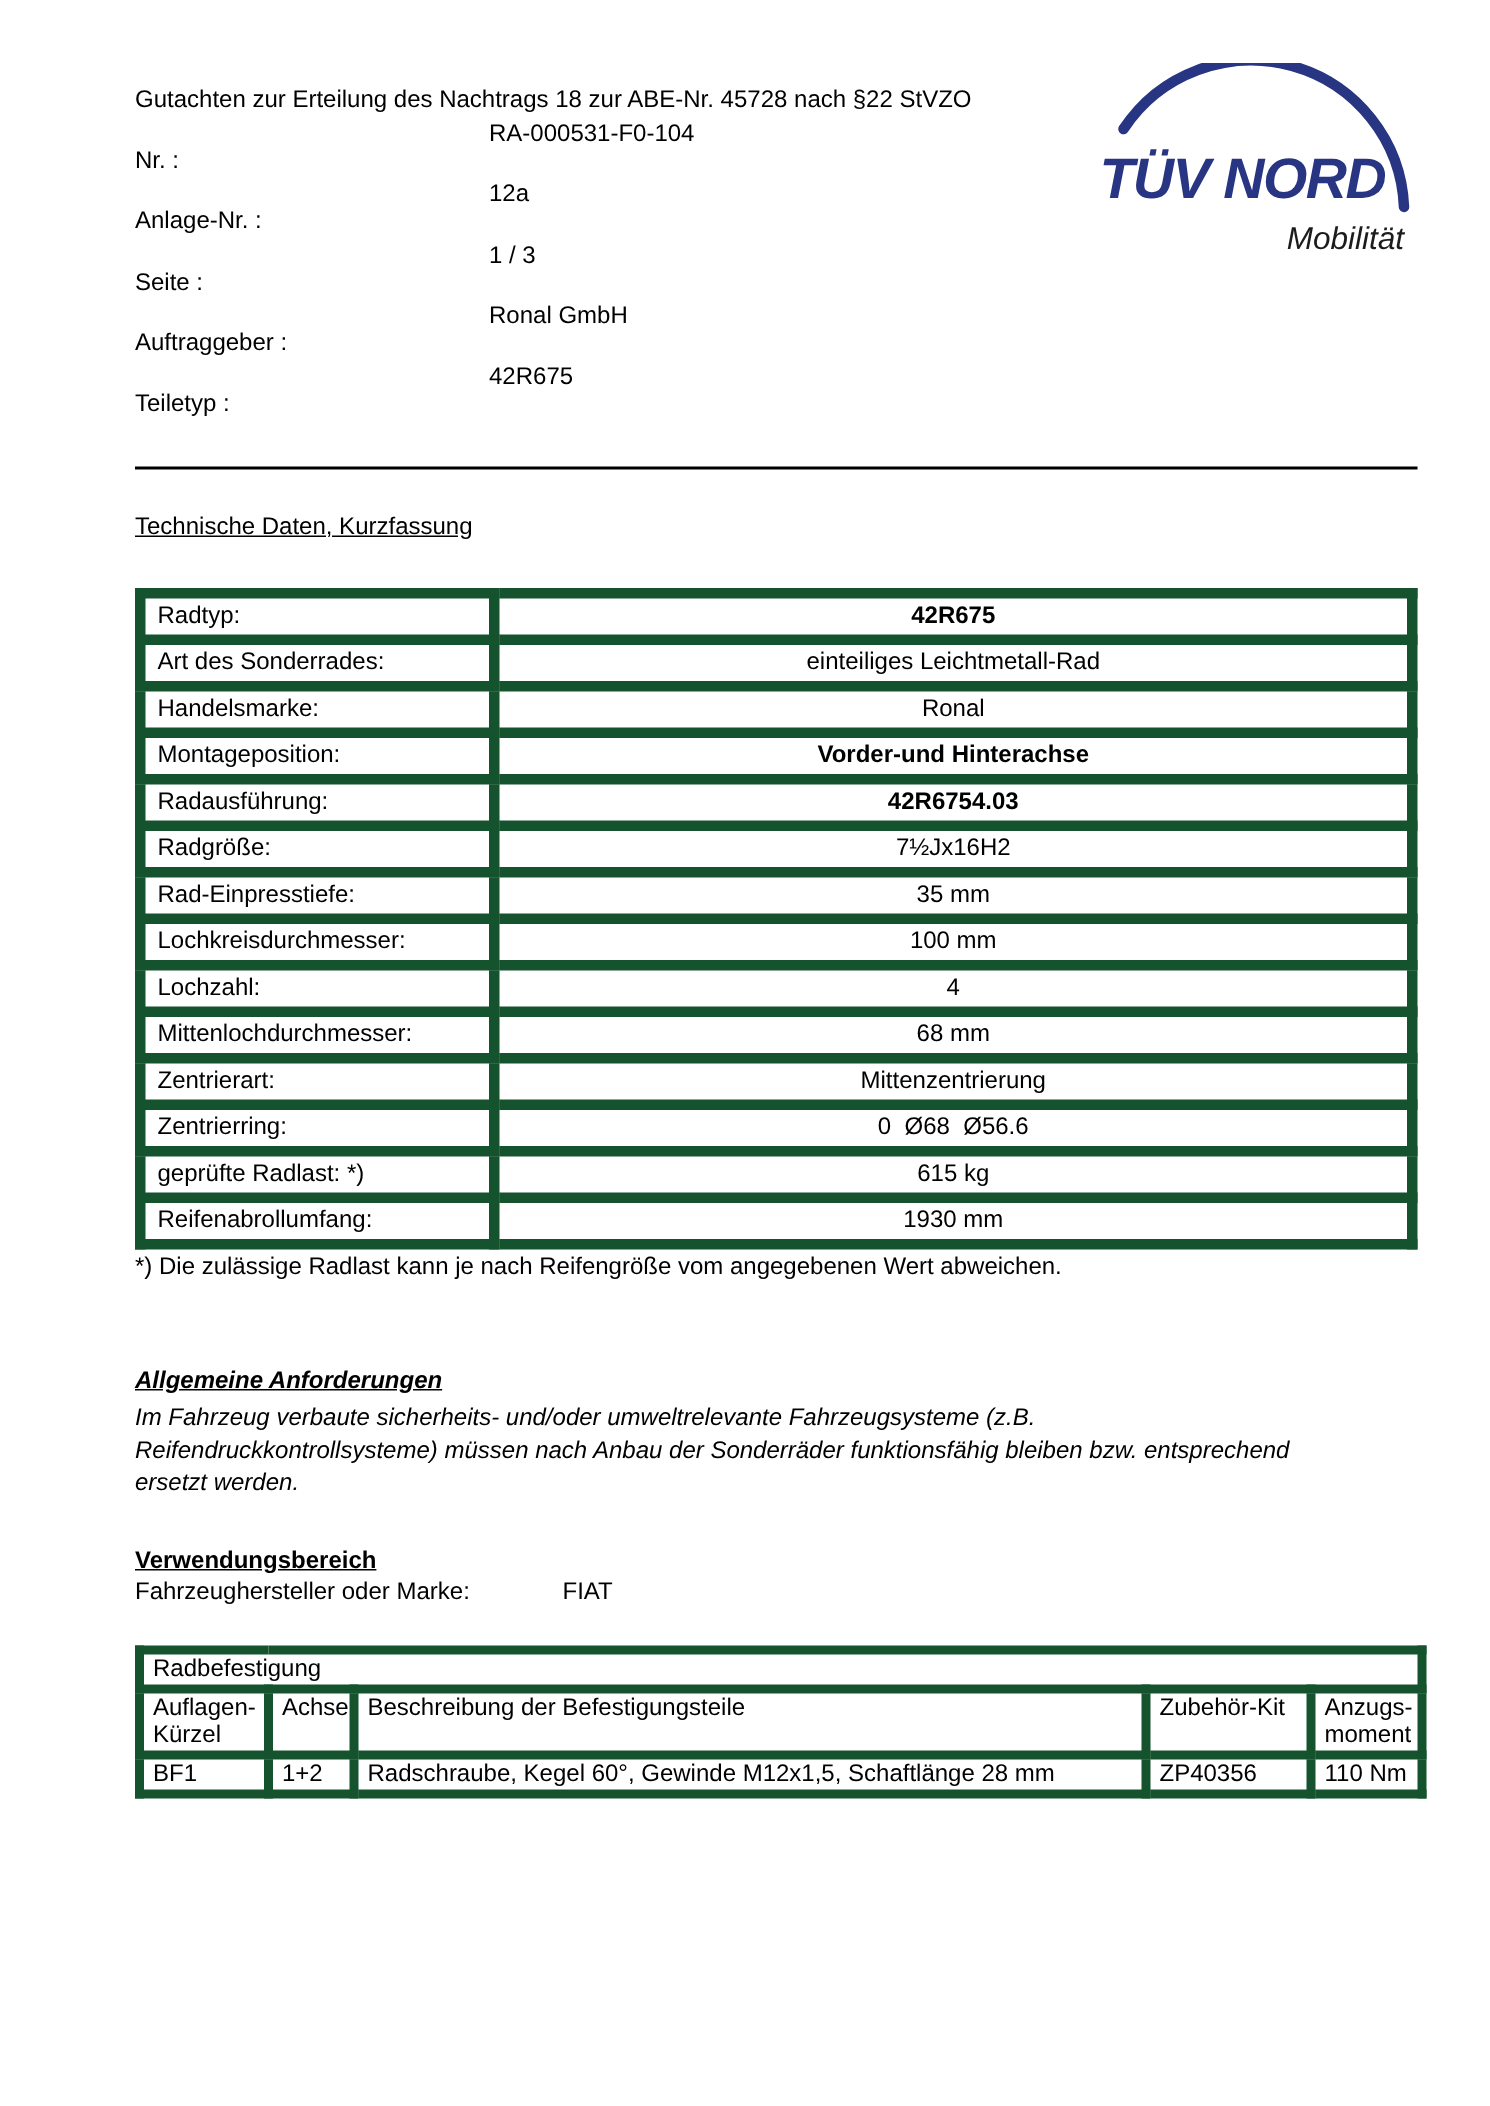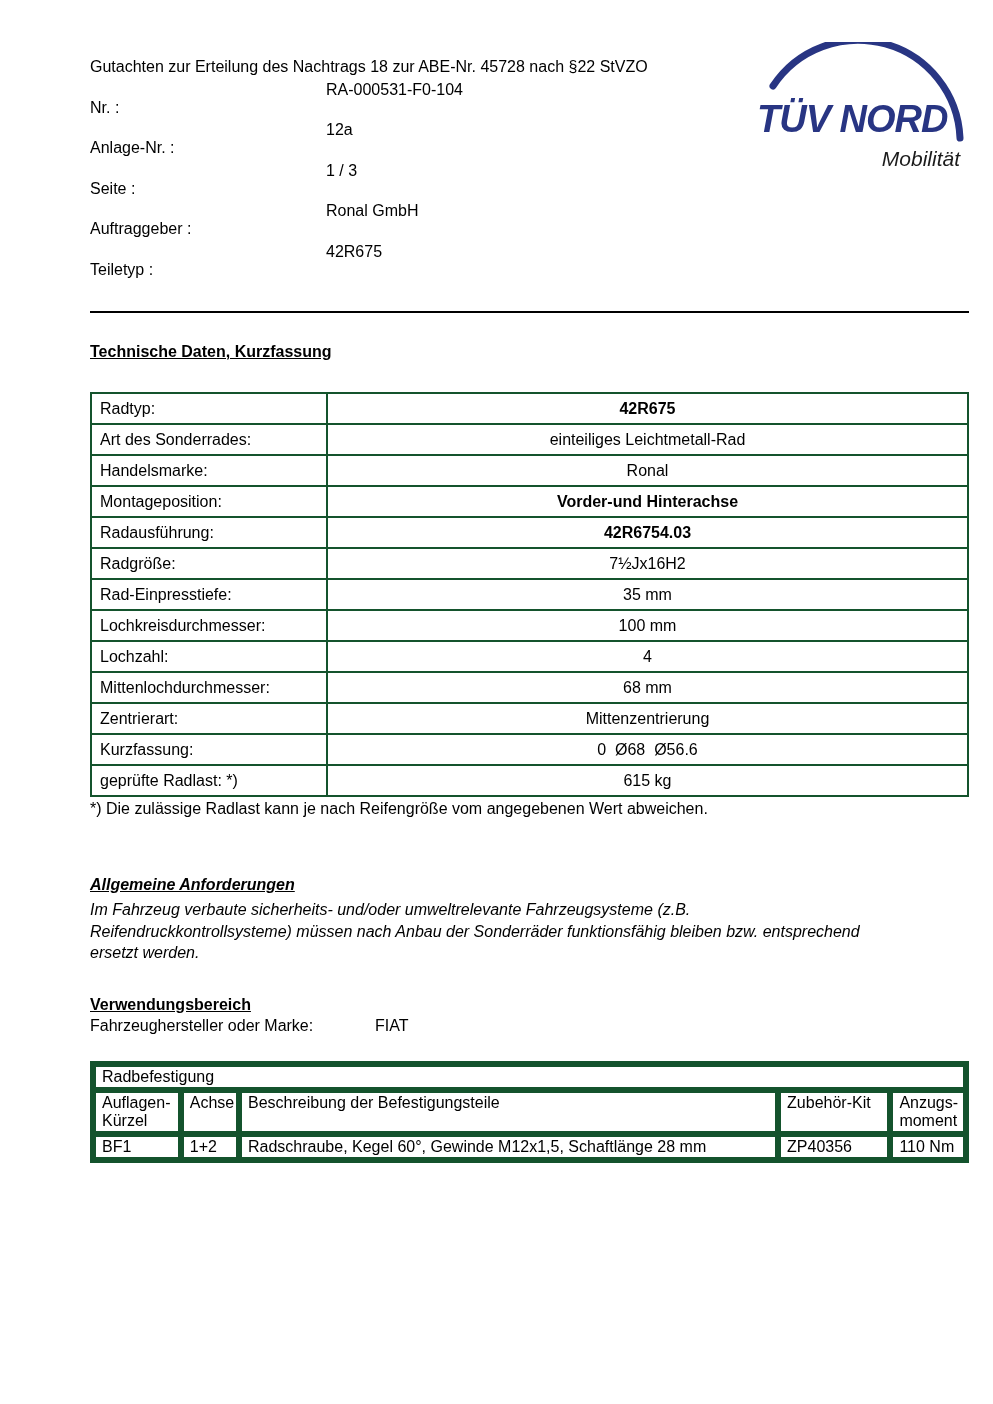--- a/index.html
+++ b/index.html
@@ -2,37 +2,37 @@
 <html><head>
 <meta charset="utf-8">
 <style>
   * { margin:0; padding:0; box-sizing:border-box; }
   html,body { background:#fff; }
   body {
     width:993px; height:1404px; overflow:hidden;
     font-family:"Liberation Sans", sans-serif;
     color:#000; font-size:16px;
   }
-  .page { padding:56px 24px 0 90px; position:relative; width:993px; }
+  .page { padding:56px 48px 0 90px; position:relative; width:993px; }
 
   
   .header { display:flex; justify-content:space-between; align-items:flex-start; }
   .hfields { font-size:16px; line-height:22.5px; }
   .hrow { display:flex; }
   .hlabel { width:236px; flex:0 0 236px;margin-top:18px; }
   .logo { margin-top:-14px; margin-right:2px; flex:0 0 auto; }
 
   .rule { border-top:2px solid #000; margin-top:30px; }
 
-  .sec-head { margin-top:28px; font-weight:bold; text-decoration:underline; font-size:16px; line-height:21px; }
+  .sec-head { margin-top:28px; font-weight:normal; text-decoration:underline; font-size:16px; line-height:21px; }
   .sec-sub  { font-weight:bold; text-decoration:underline; font-size:16px; line-height:21px; }
 
   
   table.rd { border-collapse:collapse; width:100%; margin-top:30px; table-layout:fixed; }
-  table.rd td { border:2px solid #14532d; font-size:16px; padding:3px 8px; height:31px; vertical-align:middle; }
+  table.rd td { border:7px solid #14532d; font-size:16px; padding:3px 8px; height:31px; vertical-align:middle; }
   table.rd td.lbl { width:236px; text-align:left; }
   table.rd td.val { text-align:center; }
   .b { font-weight:bold; }
 
   .footnote { margin-top:3px; font-size:16px; }
 
   .para { margin-top:4px; font-size:16px; line-height:21.5px; width:790px; }
   .allg { margin-top:56px;font-style:italic; }
   .verw { margin-top:30px; }
   .vline { display:flex; margin-top:2px; }
@@ -129,26 +129,30 @@
       </tr>
       <tr>
         <td class="lbl">Mittenlochdurchmesser:</td>
         <td class="val">68 mm</td>
       </tr>
       <tr>
         <td class="lbl">Zentrierart:</td>
         <td class="val">Mittenzentrierung</td>
       </tr>
       <tr>
-        <td class="lbl">Kurzfassung:</td>
+        <td class="lbl">Zentrierring:</td>
         <td class="val">0&nbsp; Ø68&nbsp; Ø56.6</td>
       </tr>
       <tr>
         <td class="lbl">geprüfte Radlast: *)</td>
         <td class="val">615 kg</td>
+      </tr>
+      <tr>
+        <td class="lbl">Reifenabrollumfang:</td>
+        <td class="val">1930 mm</td>
       </tr>
     </tbody>
   </table>
 
   <div class="footnote">*) Die zulässige Radlast kann je nach Reifengröße vom angegebenen Wert abweichen.</div>
 
   <div class="allg">
     <div class="sec-sub">Allgemeine Anforderungen</div>
     <div class="para">Im Fahrzeug verbaute sicherheits- und/oder umweltrelevante Fahrzeugsysteme (z.B. Reifendruckkontrollsysteme) müssen nach Anbau der Sonderräder funktionsfähig bleiben bzw. entsprechend ersetzt werden.</div>
   </div>

